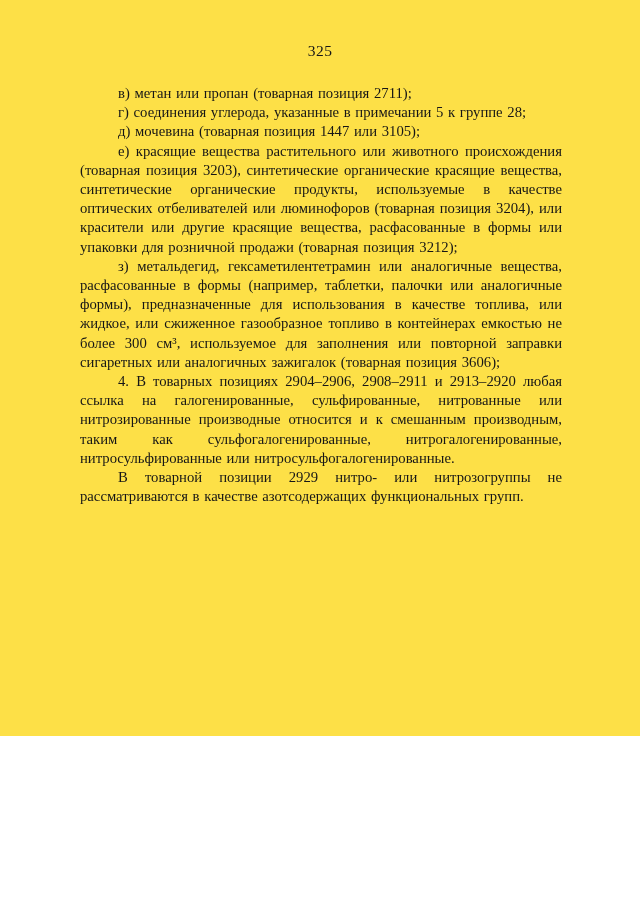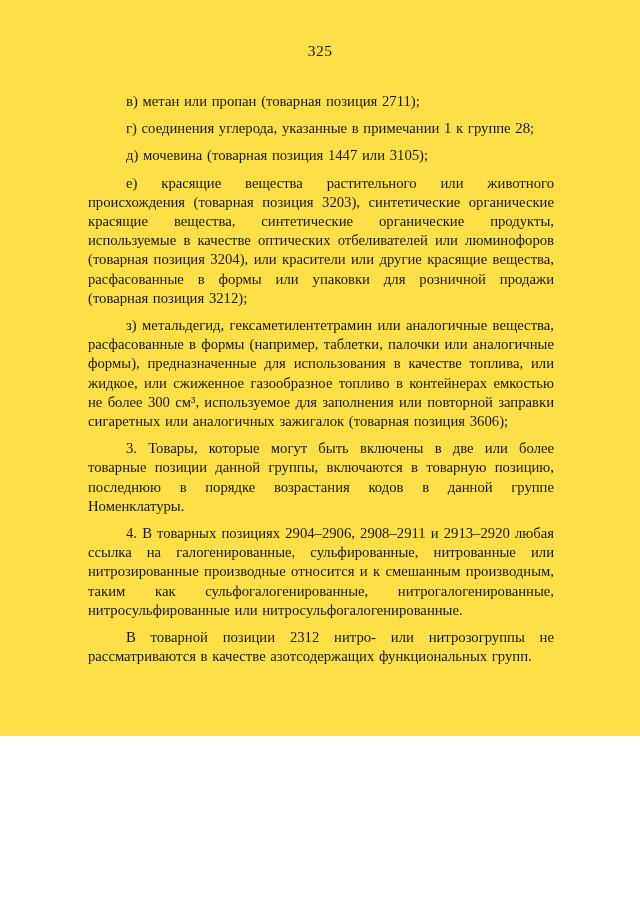--- a/index.html
+++ b/index.html
@@ -28,21 +28,21 @@
   .doc-body {
     position: absolute;
     top: 84px;
     left: 80px;
     width: 482px;
     font-size: 14.7px;
     line-height: 19.2px;
     text-align: justify;
   }
   .doc-body p {
-    margin: 8px;
+    margin: 0;
     padding: 0;
     text-indent: 38px;
     word-spacing: 1px;
   }
   .footer-filename {
     position: absolute;
     top: 860px;
     left: 80px;
     font-size: 15px;
     color: #222222;
@@ -50,23 +50,22 @@
   }
 </style>
 </head>
 <body>
 
 <div class="page">
   <div class="page-number">325</div>
 
   <div class="doc-body" id="doc-body">
       <p>в) метан или пропан (товарная позиция 2711);</p>
-      <p>г) соединения углерода, указанные в примечании 1 к группе 28;</p>
+      <p>г) соединения углерода, указанные в примечании 5 к группе 28;</p>
       <p>д) мочевина (товарная позиция 1447 или 3105);</p>
       <p>е) красящие вещества растительного или животного происхождения (товарная позиция 3203), синтетические органические красящие вещества, синтетические органические продукты, используемые в качестве оптических отбеливателей или люминофоров (товарная позиция 3204), или красители или другие красящие вещества, расфасованные в формы или упаковки для розничной продажи (товарная позиция 3212);</p>
       <p>з) метальдегид, гексаметилентетрамин или аналогичные вещества, расфасованные в формы (например, таблетки, палочки или аналогичные формы), предназначенные для использования в качестве топлива, или жидкое, или сжиженное газообразное топливо в контейнерах емкостью не более 300 см³, используемое для заполнения или повторной заправки сигаретных или аналогичных зажигалок (товарная позиция 3606);</p>
-      <p>3. Товары, которые могут быть включены в две или более товарные позиции данной группы, включаются в товарную позицию, последнюю в порядке возрастания кодов в данной группе Номенклатуры.</p>
       <p>4. В товарных позициях 2904–2906, 2908–2911 и 2913–2920 любая ссылка на галогенированные, сульфированные, нитрованные или нитрозированные производные относится и к смешанным производным, таким как сульфогалогенированные, нитрогалогенированные, нитросульфированные или нитросульфогалогенированные.</p>
-      <p>В товарной позиции 2312 нитро- или нитрозогруппы не рассматриваются в качестве азотсодержащих функциональных групп.</p>
+      <p>В товарной позиции 2929 нитро- или нитрозогруппы не рассматриваются в качестве азотсодержащих функциональных групп.</p>
     </div>
 
   <div class="footer-filename">21102129.doc</div>
 </div>
 
 </body></html>

